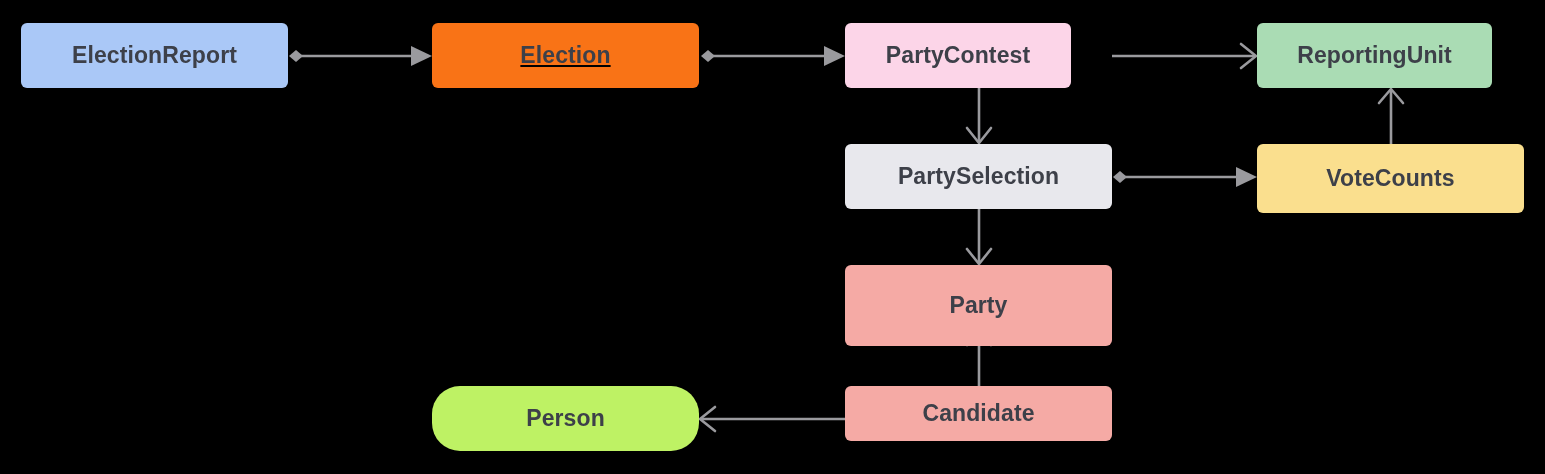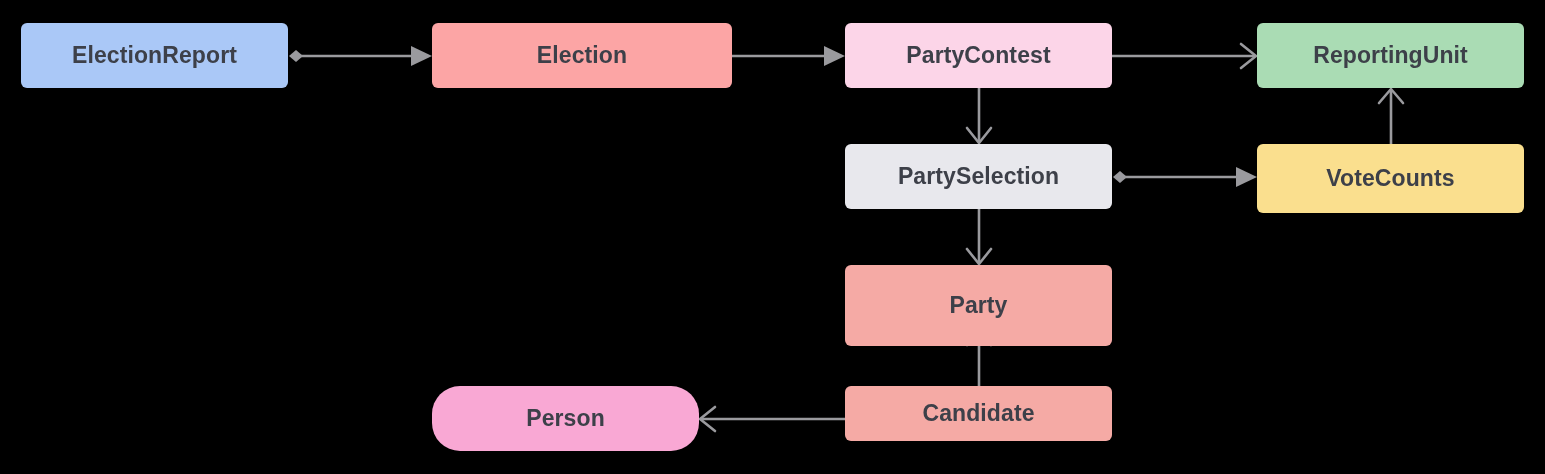--- a/index.html
+++ b/index.html
@@ -106,45 +106,45 @@
       <polyline points="715,407 700,419 715,431" fill="none" stroke="#9a9a9e" stroke-width="2.6" stroke-linecap="round" stroke-linejoin="round"></polyline>
     </g>
   </svg>
 
   <div id="node-layer">
 
     <div class="node" style="left:21px; top:23px; width:267px; height:65px; background:#aac8f7;">
       <span class="node-label">ElectionReport</span>
     </div>
 
-    <div class="node" style="left:432px; top:23px; width:300px; height:65px; background:#fca5a5;">
+    <div class="node" style="left:432px; top:23px; width:267px; height:65px; background:#f97316;text-decoration:underline;">
       <span class="node-label">Election</span>
     </div>
 
-    <div class="node" style="left:845px; top:23px; width:267px; height:65px; background:#fcd5e8;">
+    <div class="node" style="left:845px; top:23px; width:226px; height:65px; background:#fcd5e8;">
       <span class="node-label">PartyContest</span>
     </div>
 
-    <div class="node" style="left:1257px; top:23px; width:267px; height:65px; background:#aadcb4;">
+    <div class="node" style="left:1257px; top:23px; width:235px; height:65px; background:#aadcb4;">
       <span class="node-label">ReportingUnit</span>
     </div>
 
     <div class="node" style="left:845px; top:144px; width:267px; height:65px; background:#e8e8ed;">
       <span class="node-label">PartySelection</span>
     </div>
 
     <div class="node" style="left:1257px; top:144px; width:267px; height:69px; background:#fadf8e;">
       <span class="node-label">VoteCounts</span>
     </div>
 
     <div class="node" style="left:845px; top:265px; width:267px; height:81px; background:#f5aaa5;">
       <span class="node-label">Party</span>
     </div>
 
-    <div class="node" style="left:432px; top:386px; width:267px; height:65px; background:#f9a8d4;border-radius:28px;">
+    <div class="node" style="left:432px; top:386px; width:267px; height:65px; background:#bef264;border-radius:28px;">
       <span class="node-label">Person</span>
     </div>
 
     <div class="node" style="left:845px; top:386px; width:267px; height:55px; background:#f5aaa5;">
       <span class="node-label">Candidate</span>
     </div>
 
   </div>
 </div>
 

